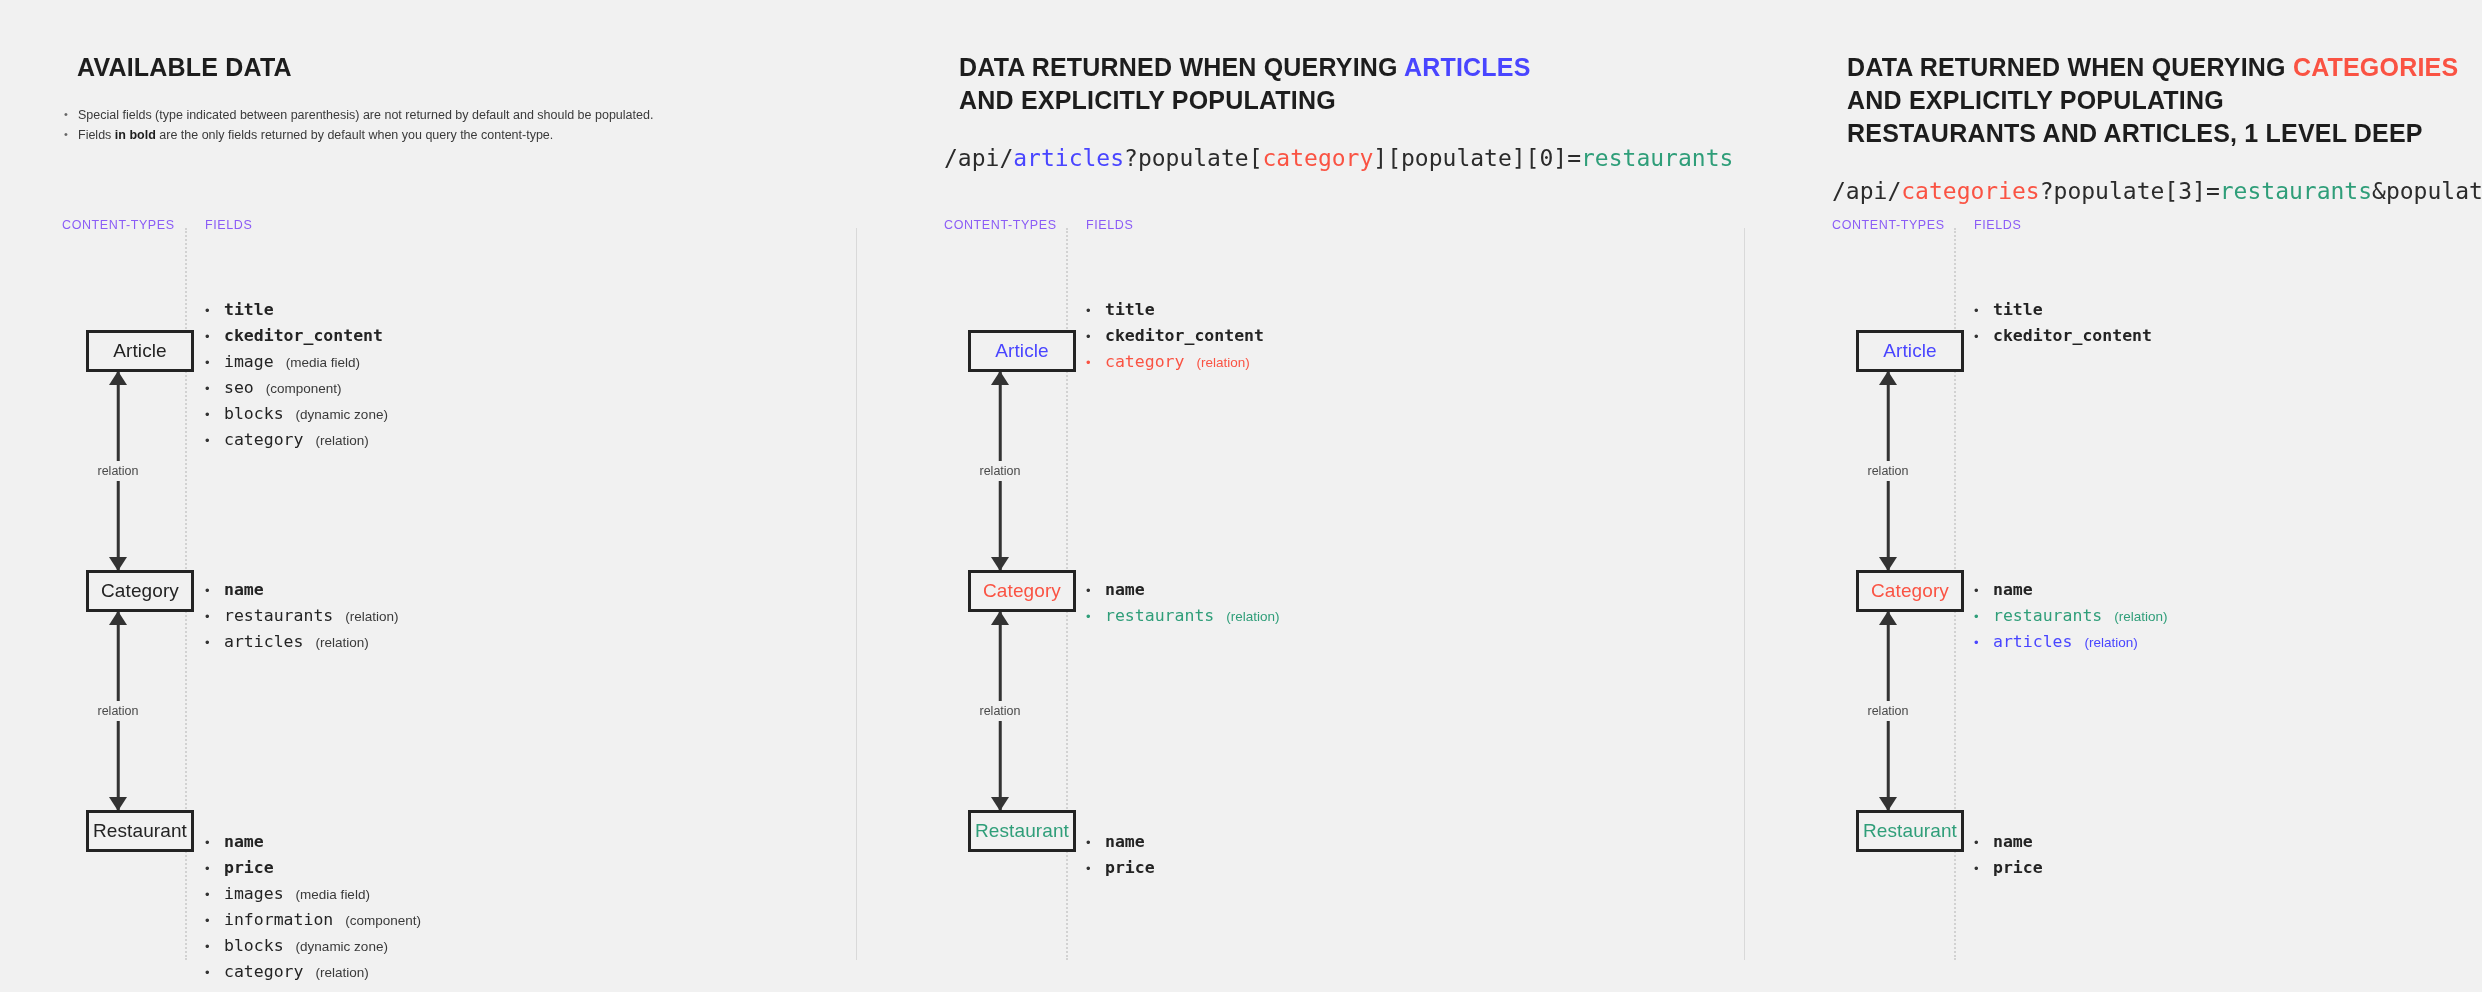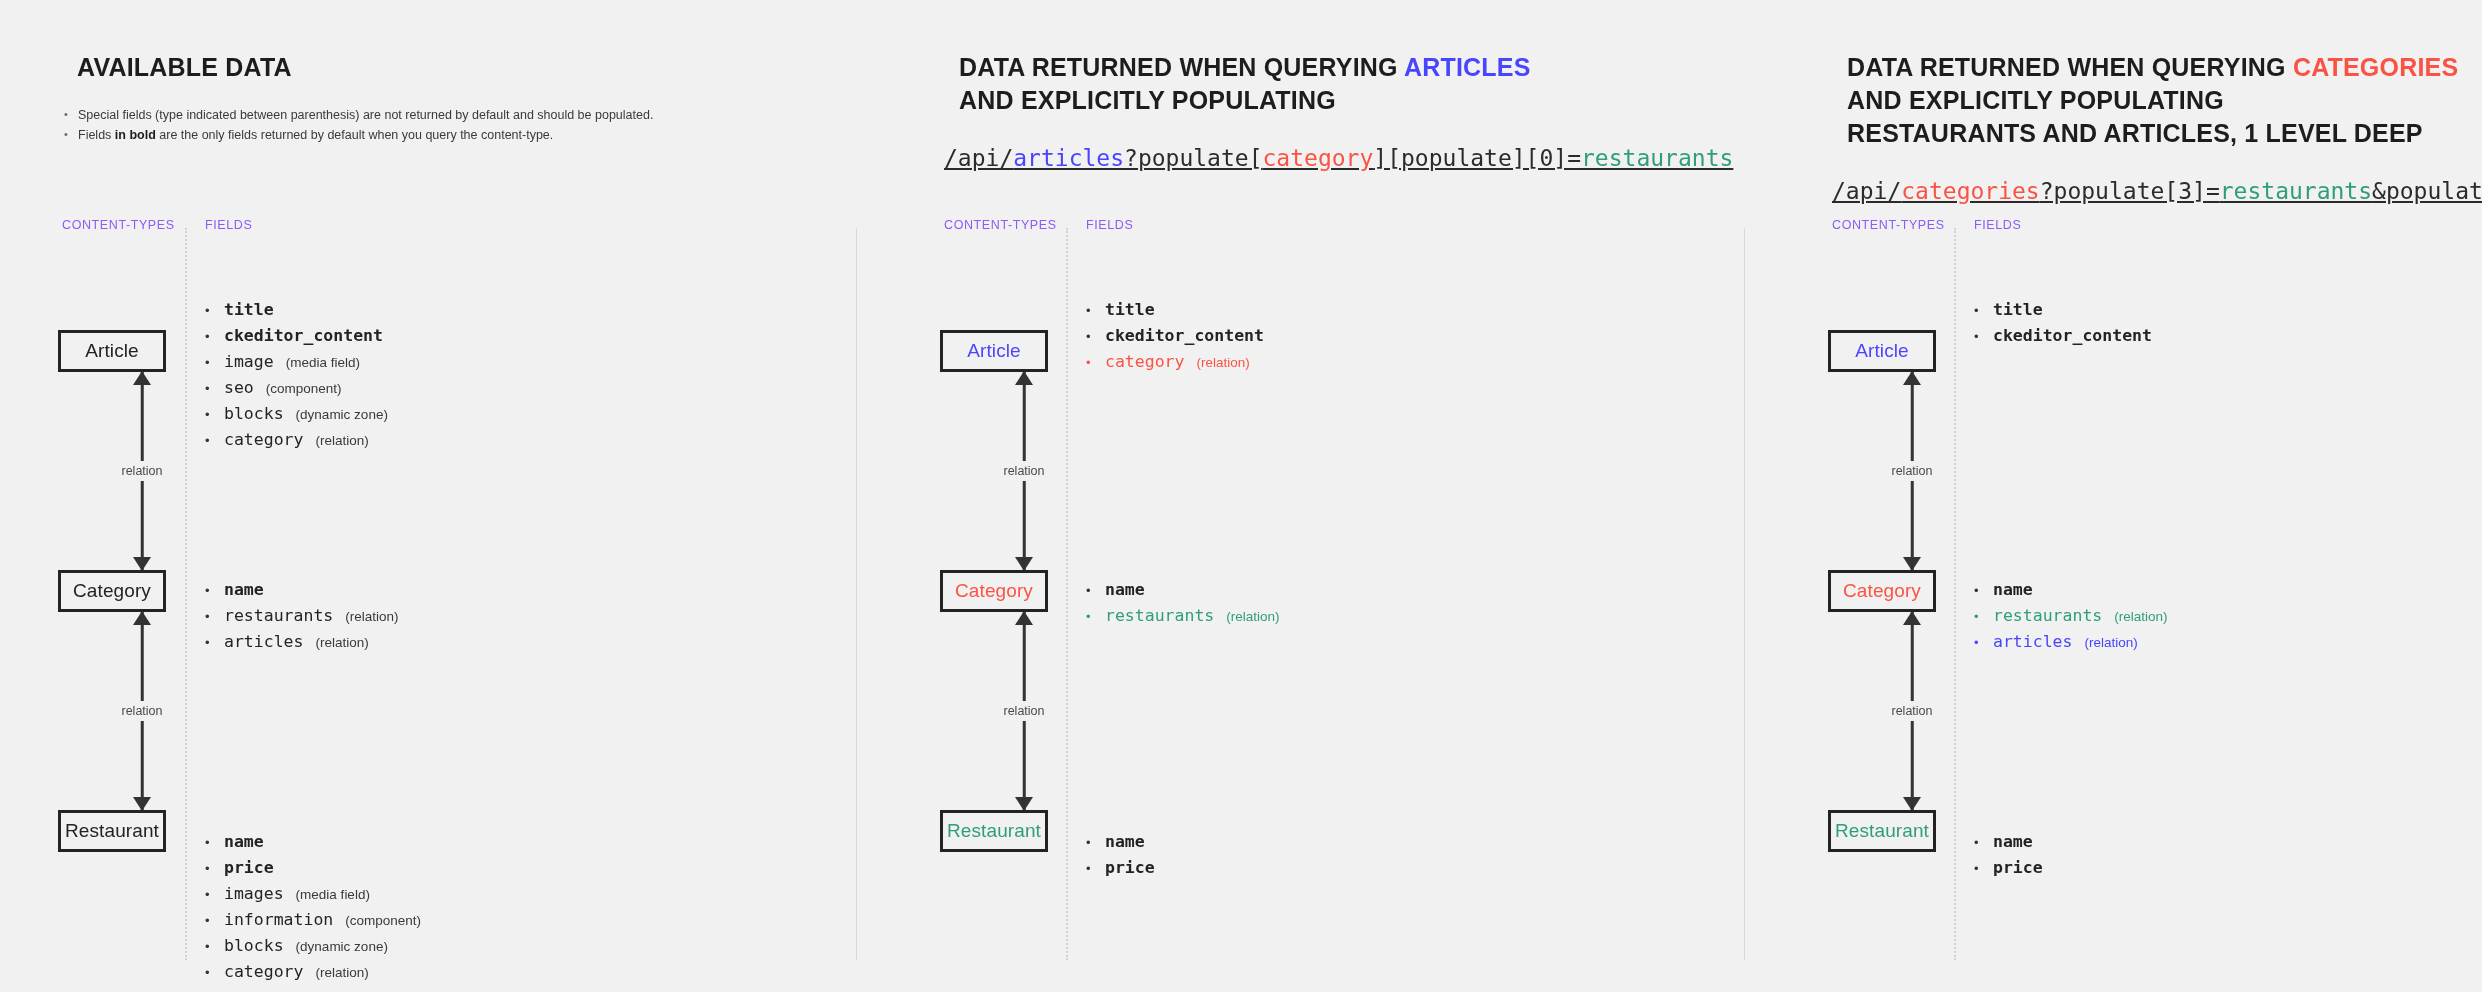--- a/index.html
+++ b/index.html
@@ -86,21 +86,20 @@
   }
   .bullets b { font-weight: bold; color: #1d1d1d; }
 
   .url {
     margin-top: 26px;
     font-family: "DejaVu Sans Mono", monospace;
     font-size: 23px;
     line-height: 30px;
     color: #2b2b2b;
     white-space: nowrap;
-    text-decoration: underline;
   }
   .url .c-blue  { color: #4945ff; }
   .url .c-red   { color: #fa5343; }
   .url .c-green { color: #2f9e79; }
 
   
   .col-label {
     position: absolute;
     top: 218px;
     font-size: 12.5px;
@@ -135,36 +134,36 @@
     background: #f1f1f1;
     height: 42px;
     width: 108px;
     display: flex;
     align-items: center;
     justify-content: center;
     font-size: 19px;
     color: #232323;
     letter-spacing: 0.1px;
     z-index: 3;
+    margin-left: 28px;
   }
   .node.blue  { color: #4945ff; }
   .node.red   { color: #fa5343; }
   .node.green { color: #2f9e79; }
   .node.n-article    { top: 330px; }
   .node.n-category   { top: 570px; }
   .node.n-restaurant { top: 810px; }
 
   
   .arrow {
     position: absolute;
     left: 50%;
     transform: translateX(-50%);
     width: 40px;
     z-index: 2;
-    margin-left: 24px;
   }
   .arrow .shaft {
     position: absolute;
     left: 50%;
     transform: translateX(-50%);
     width: 2.5px;
     top: 0;
     bottom: 0;
     background: #333333;
   }

